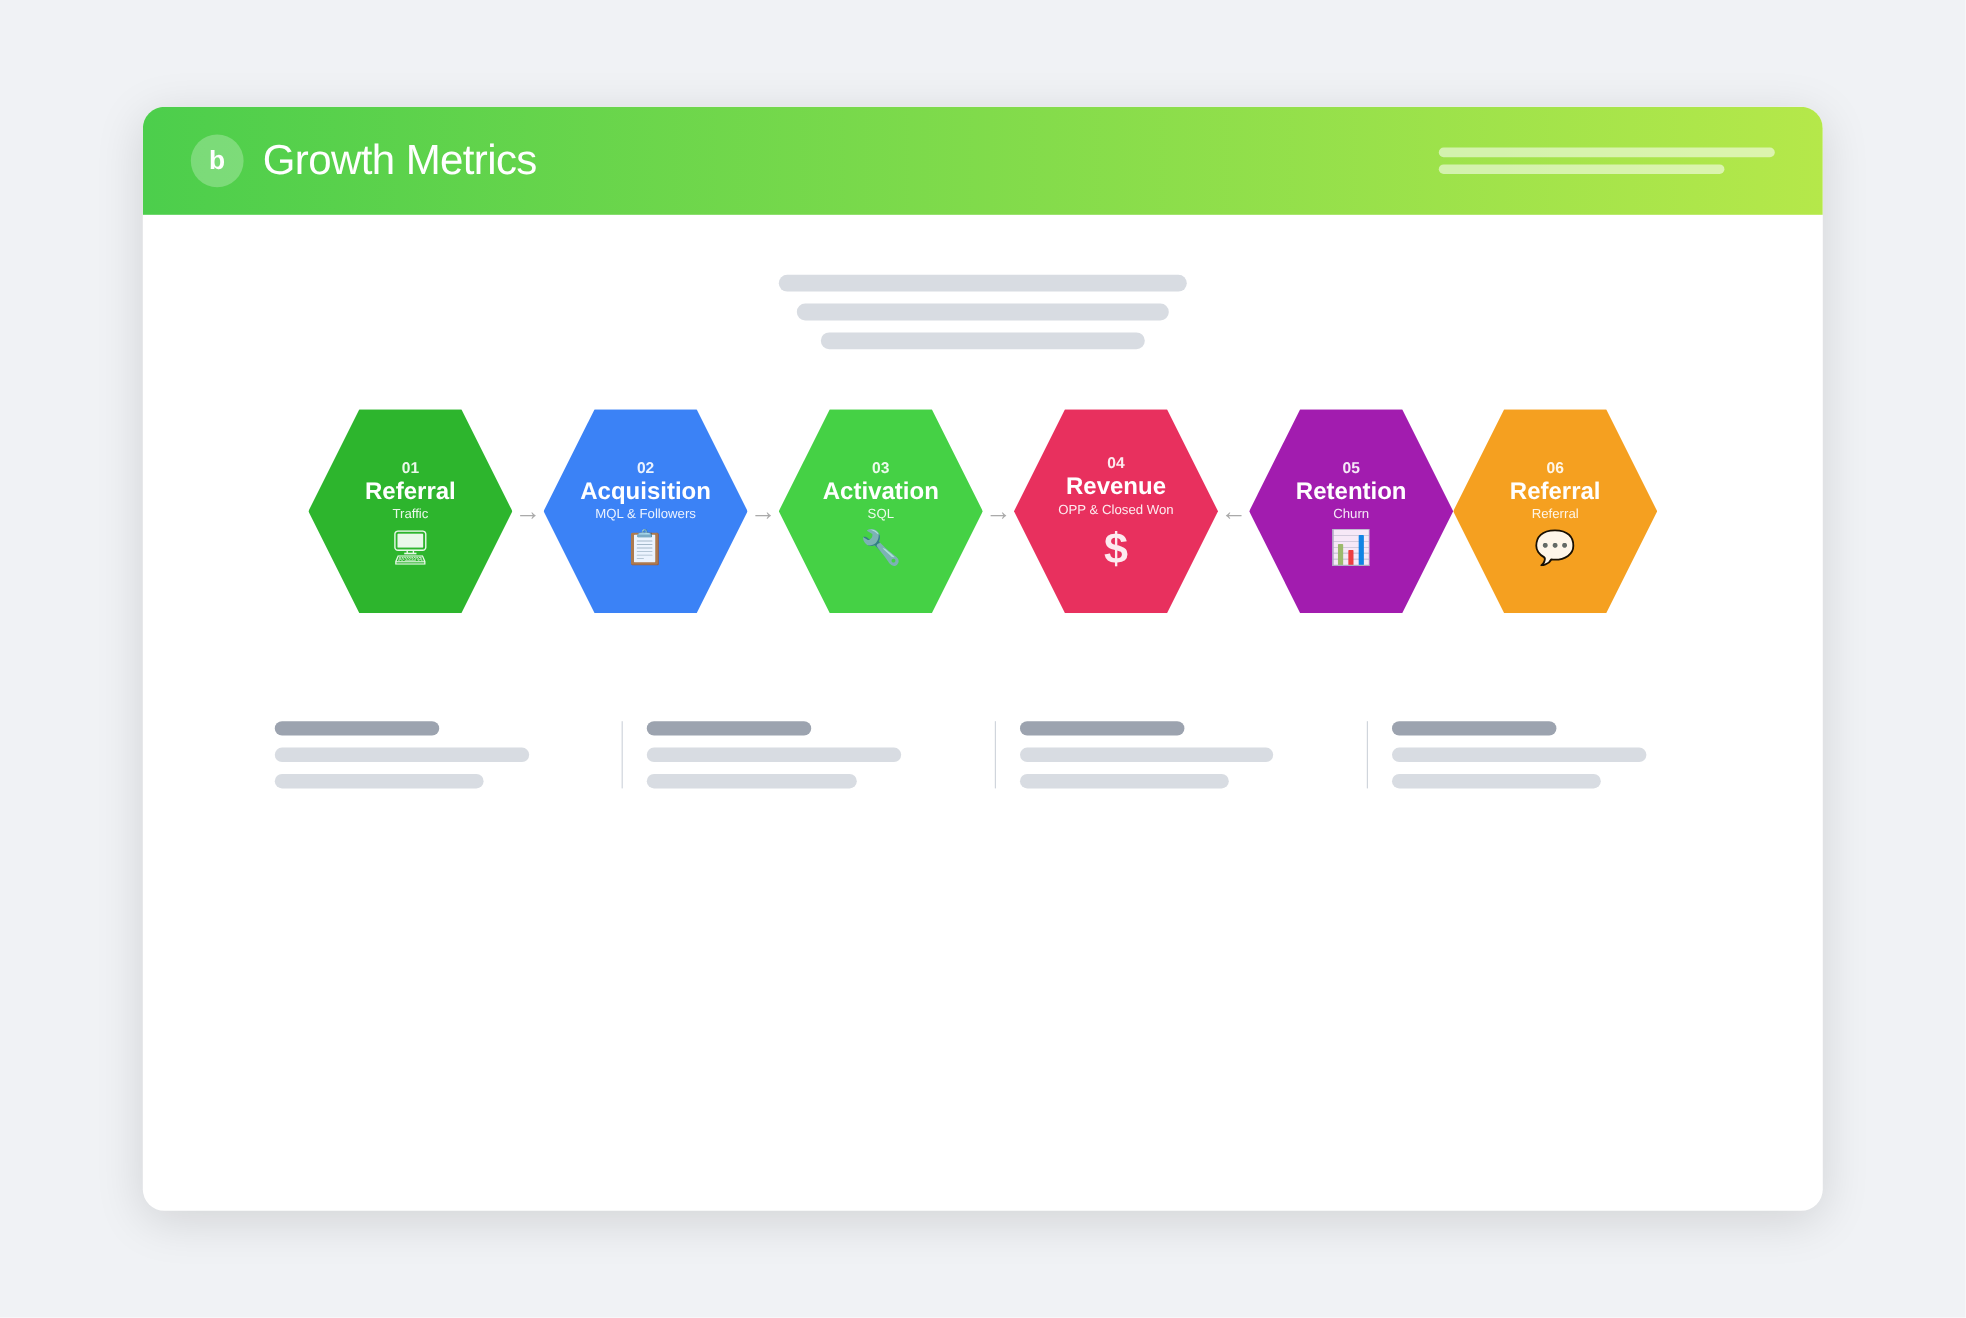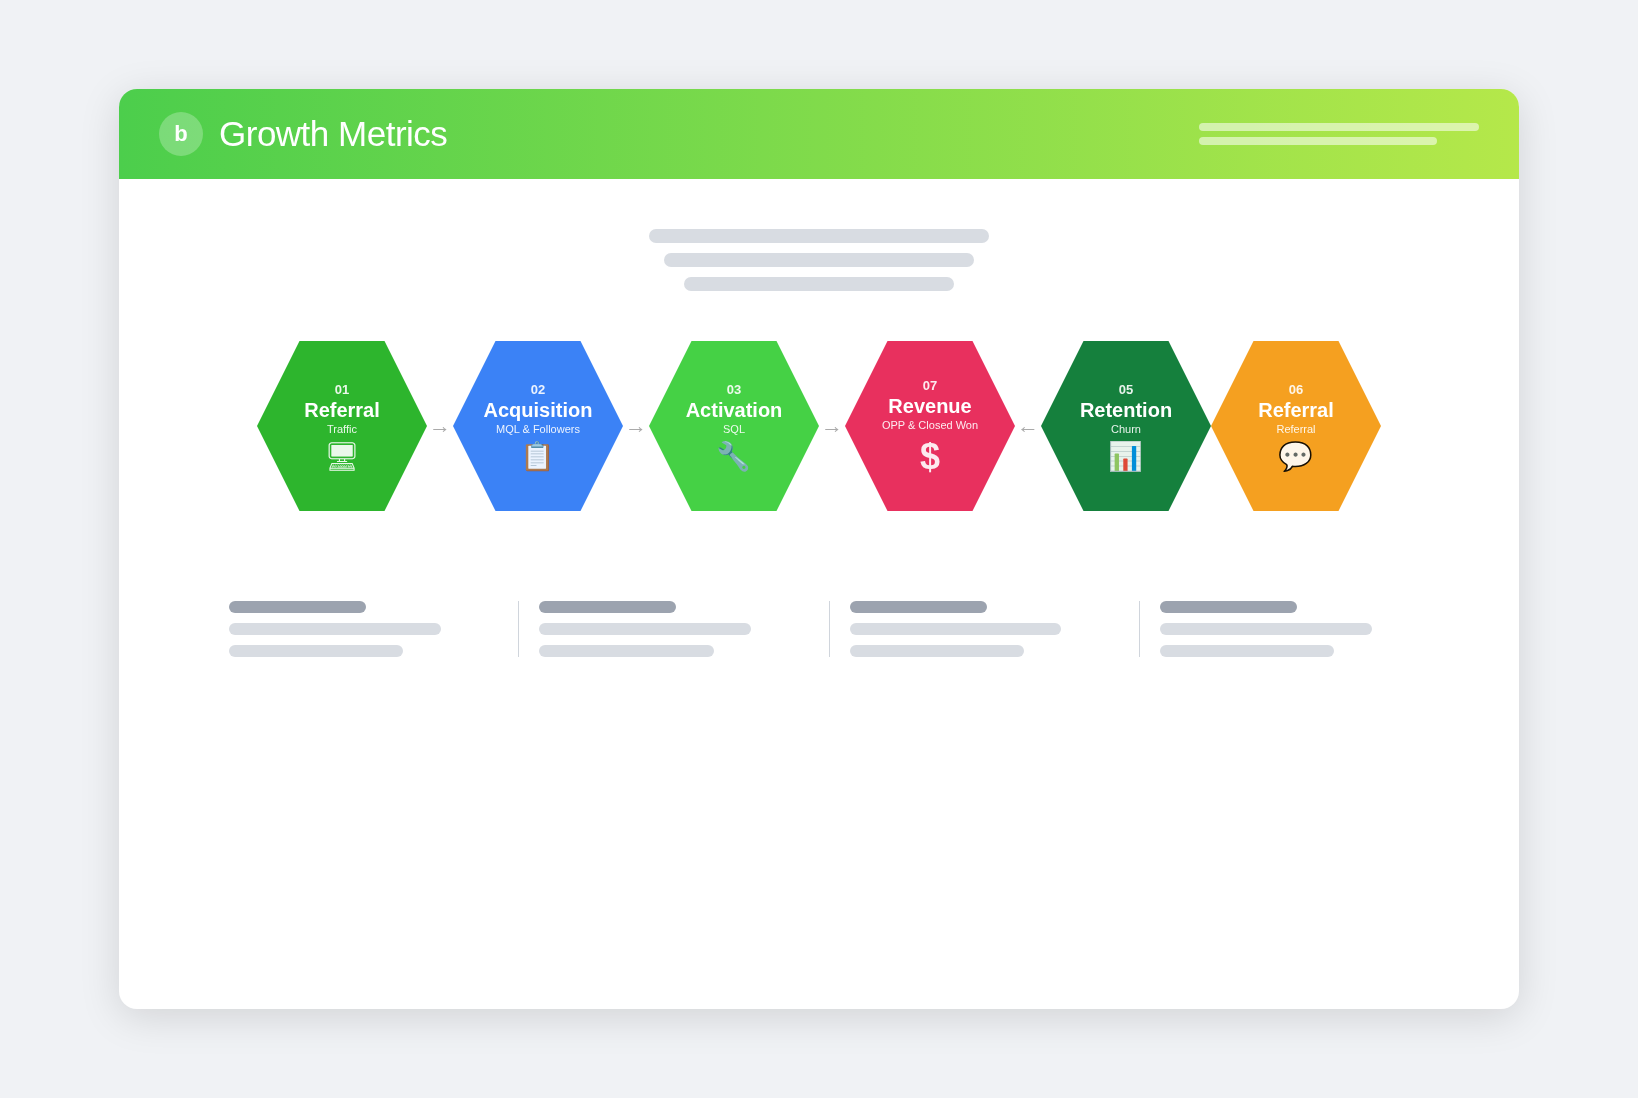--- a/index.html
+++ b/index.html
@@ -172,21 +172,21 @@
       font-size: 28px;
       line-height: 1;
       opacity: 0.9;
     }
 
     
     .hex-green-dark  { background: #2db52d; }
     .hex-green-mid   { background: #3b82f6; }
     .hex-green-light { background: #45d145; }
     .hex-pink        { background: #e8305e; }
-    .hex-orange      { background: #15803d; }
+    .hex-orange      { background: #a21caf; }
     .hex-orange-light{ background: #f5a020; }
 
     
     .hex-arrow {
       color: #aaa;
       font-size: 22px;
       padding: 0 2px;
       line-height: 1;
     }
 
@@ -292,21 +292,21 @@
             <span class="hex-icon">🔧</span>
           </div>
         </div>
       </div>
 
       <span class="hex-arrow">→</span>
 
       <div class="hex-wrapper">
         <div class="hex hex-pink">
           <div class="hex-inner">
-            <span class="hex-num">07</span>
+            <span class="hex-num">04</span>
             <span class="hex-title">Revenue</span>
             <span class="hex-subtitle">OPP &amp; Closed Won</span>
             <span class="hex-icon icon-dollar"></span>
           </div>
         </div>
       </div>
 
       <span class="hex-arrow hex-arrow-left">←</span>
 
       <div class="hex-wrapper">

